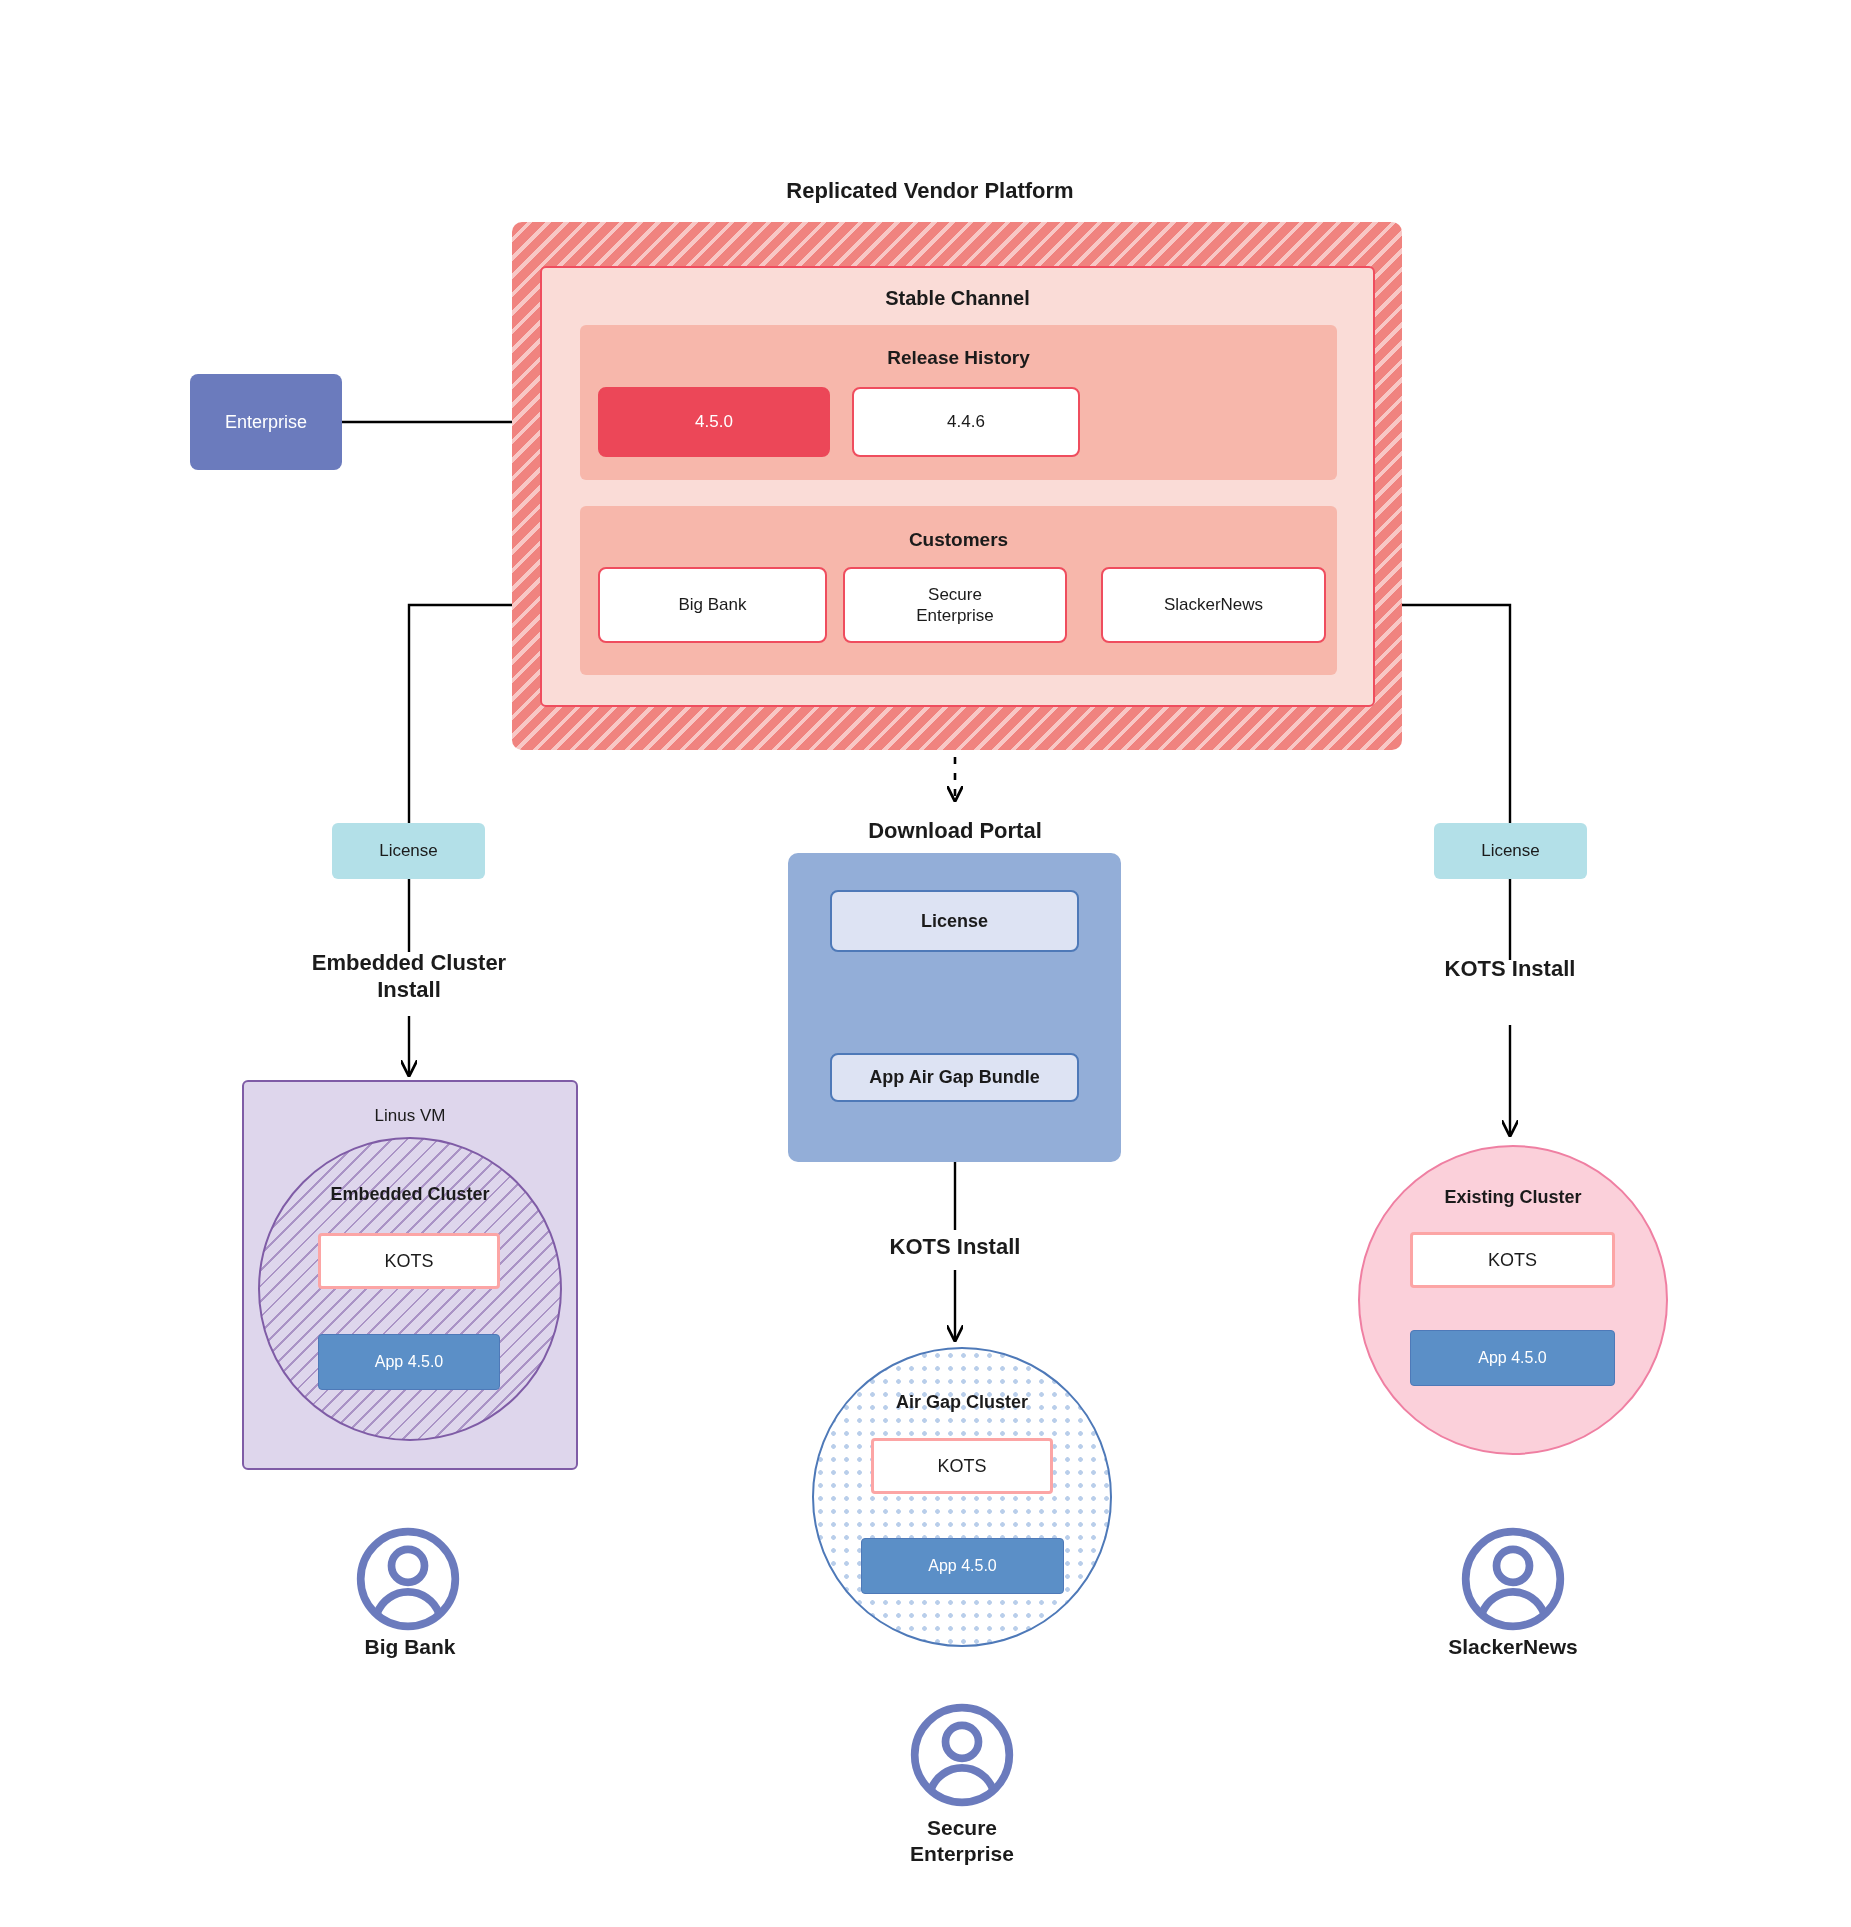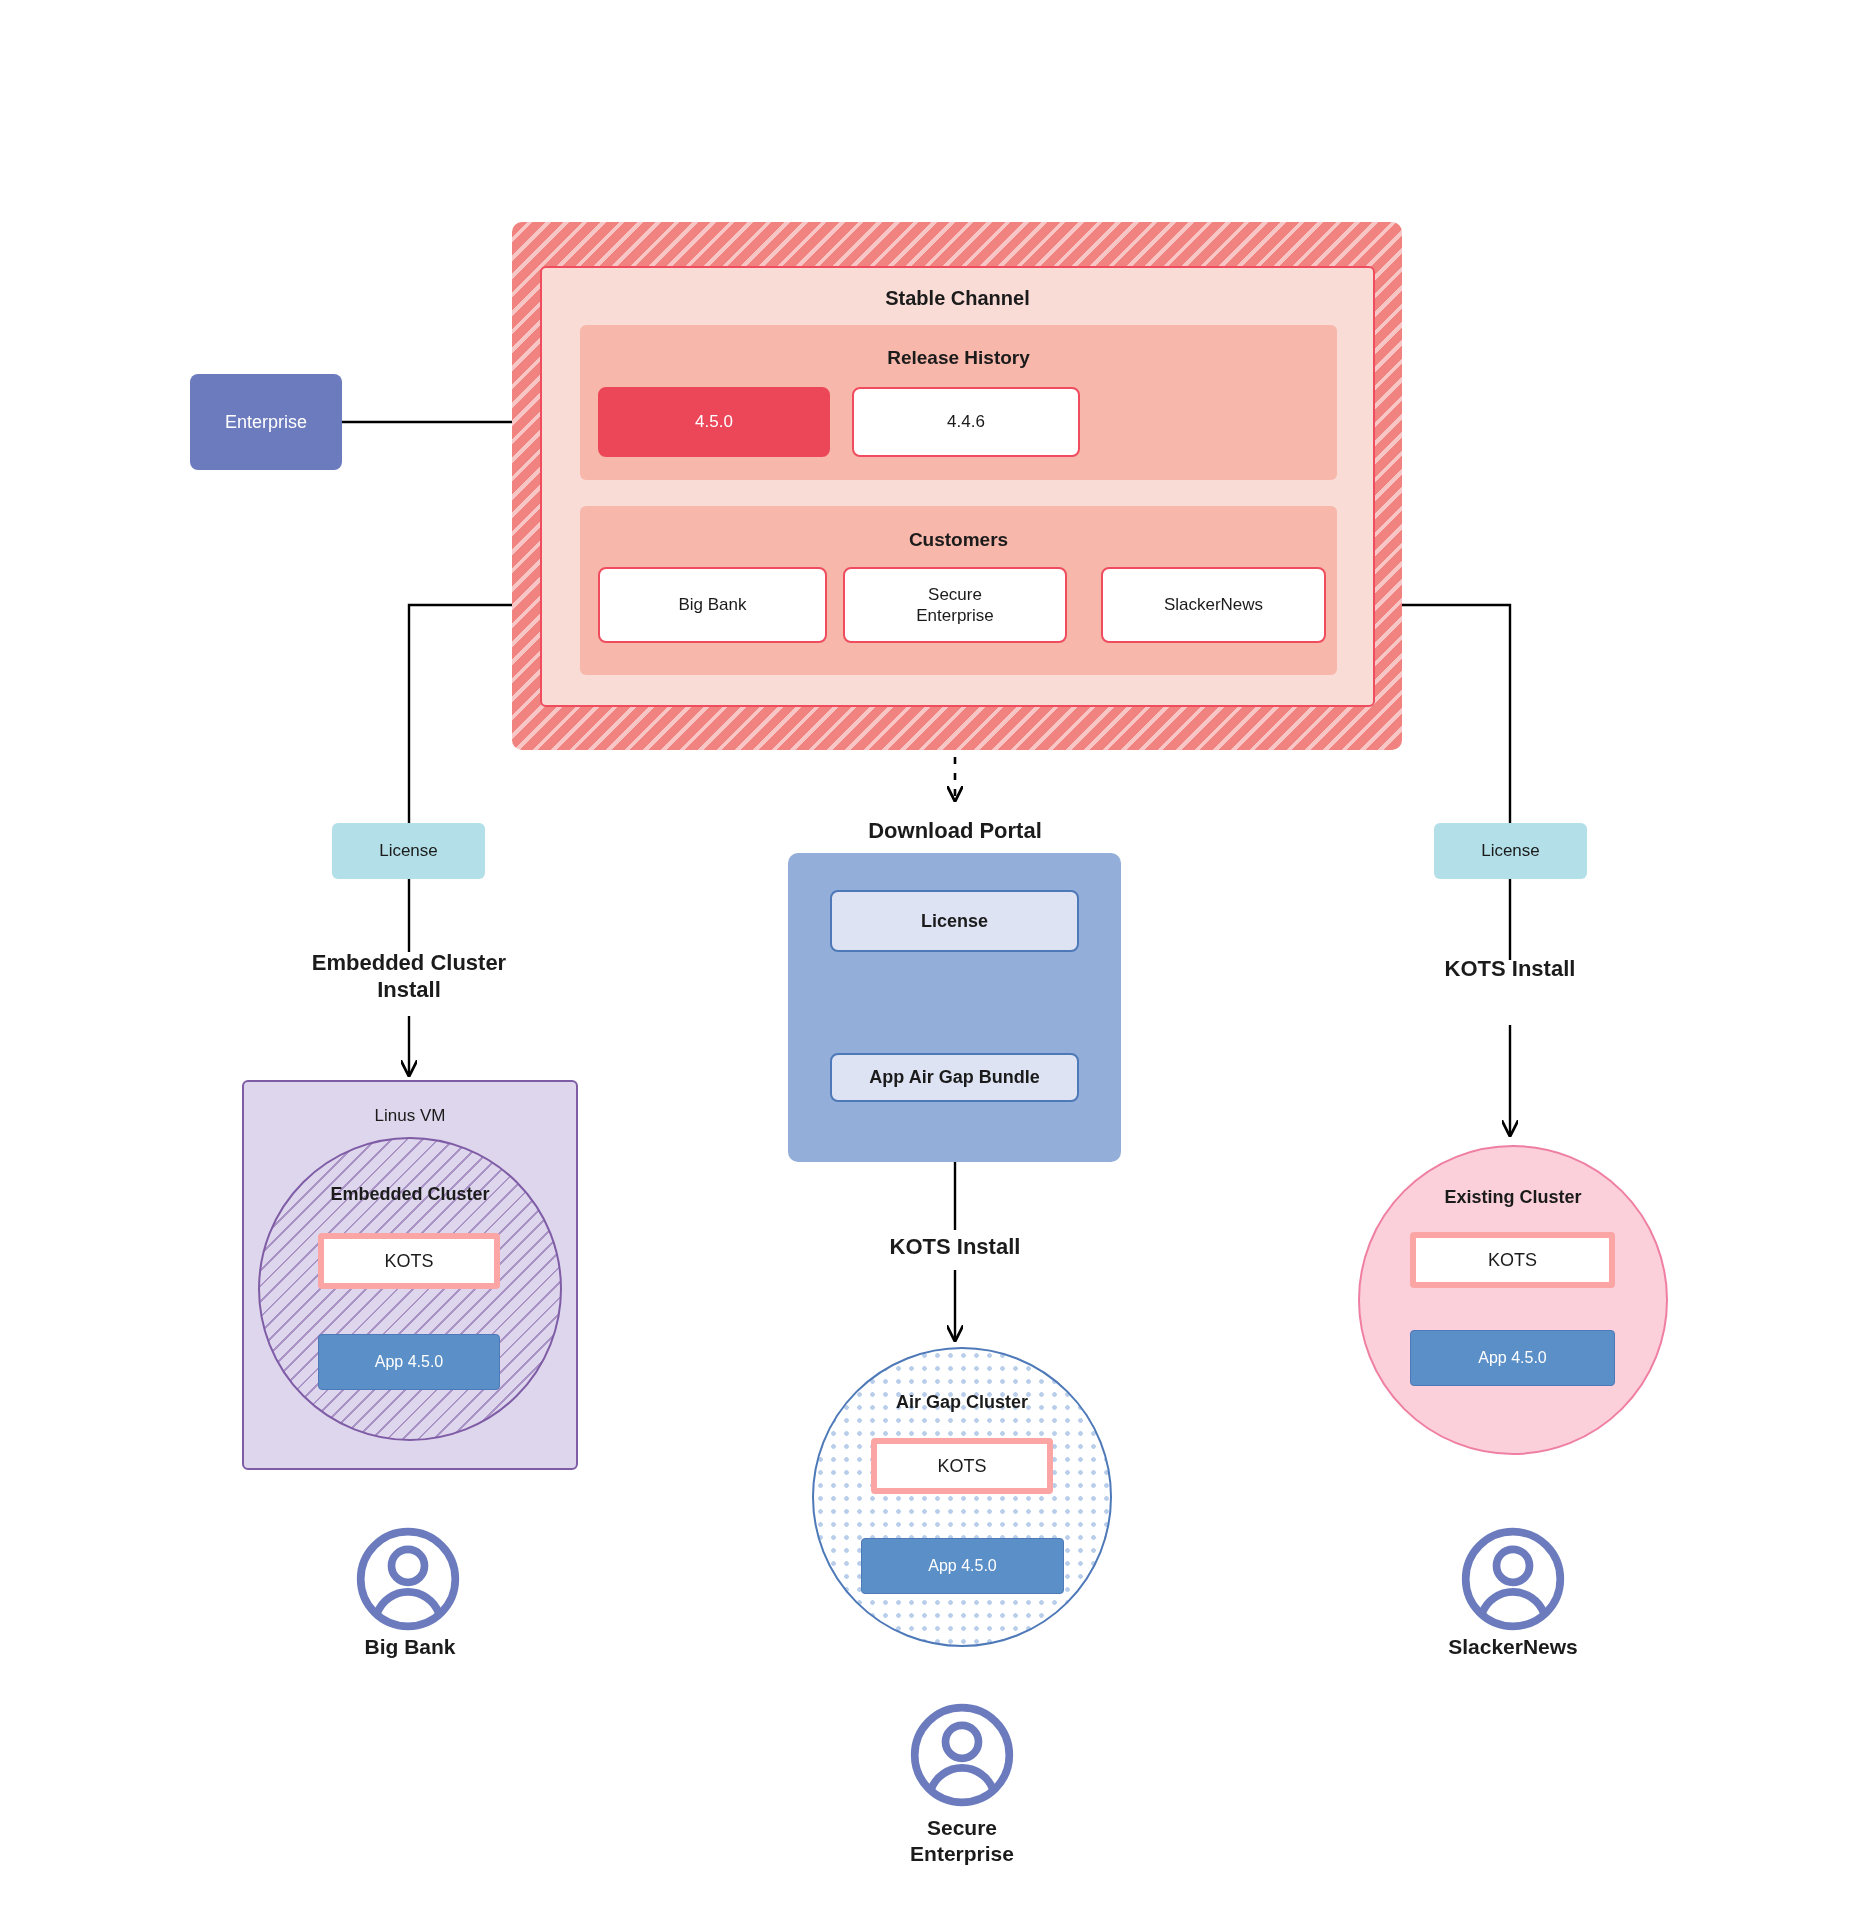--- a/index.html
+++ b/index.html
@@ -135,21 +135,21 @@
     background-image: radial-gradient(#b9ceea 2.2px, transparent 2.3px);
     background-size: 13px 13px;
   }
   .existing-circle {
     border-radius: 50%;
     border: 2px solid #ef7fa2;
     background: #fbd0da;
   }
   .kots-box {
     background: #ffffff;
-    border: 6px solid #fca5a5;
+    border: 3px solid #fca5a5;
     border-radius: 4px;
     font-size: 18px;
     color: #1b1b1b;
   }
   .app-version-box {
     background: #5b8fc7;
     border: 1px solid #4e79b8;
     border-radius: 4px;
     font-size: 16px;
     color: #ffffff;
@@ -211,20 +211,21 @@
     <path d="M 1510 879 L 1510 960" fill="none" stroke="#000" stroke-width="2.4"></path>
     <path d="M 1510 1025 L 1510 1135" fill="none" stroke="#000" stroke-width="2.4" marker-end="url(#arrow)"></path>
 
     <path d="M 409 1290 L 409 1338" fill="none" stroke="#000" stroke-width="2.6" stroke-dasharray="6 7" marker-end="url(#arrowsm)"></path>
 
     <path d="M 962 1495 L 962 1542" fill="none" stroke="#000" stroke-width="2.6" stroke-dasharray="6 7" marker-end="url(#arrowsm)"></path>
 
     <path d="M 1512 1288 L 1512 1332" fill="none" stroke="#000" stroke-width="2.6" stroke-dasharray="6 7" marker-end="url(#arrowsm)"></path>
   </svg>
 
+  <div class="abs ctr title-lg" style="left:680px; top:175px; width:500px; height:32px;">Replicated Vendor Platform</div>
 
   <div class="abs ctr app-box" style="left:190px; top:374px; width:152px; height:96px;">
     <span>Enterprise</span>
   </div>
 
   <div class="abs platform-outer" style="left:512px; top:222px; width:890px; height:528px;"></div>
 
   <div class="abs channel-box" style="left:540px; top:266px; width:835px; height:441px;"></div>
   <div class="abs ctr title-md" style="left:540px; top:285px; width:835px; height:26px;">Stable Channel</div>
 

